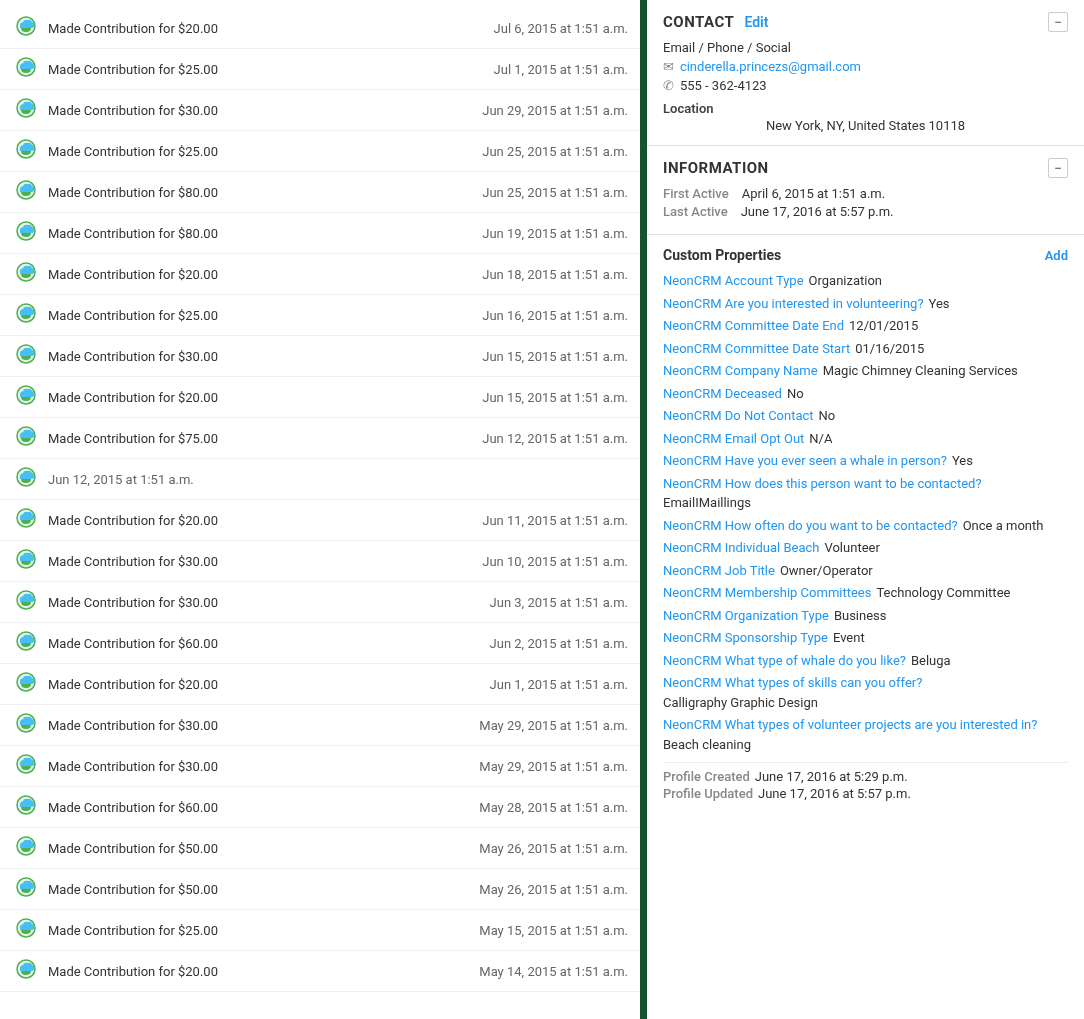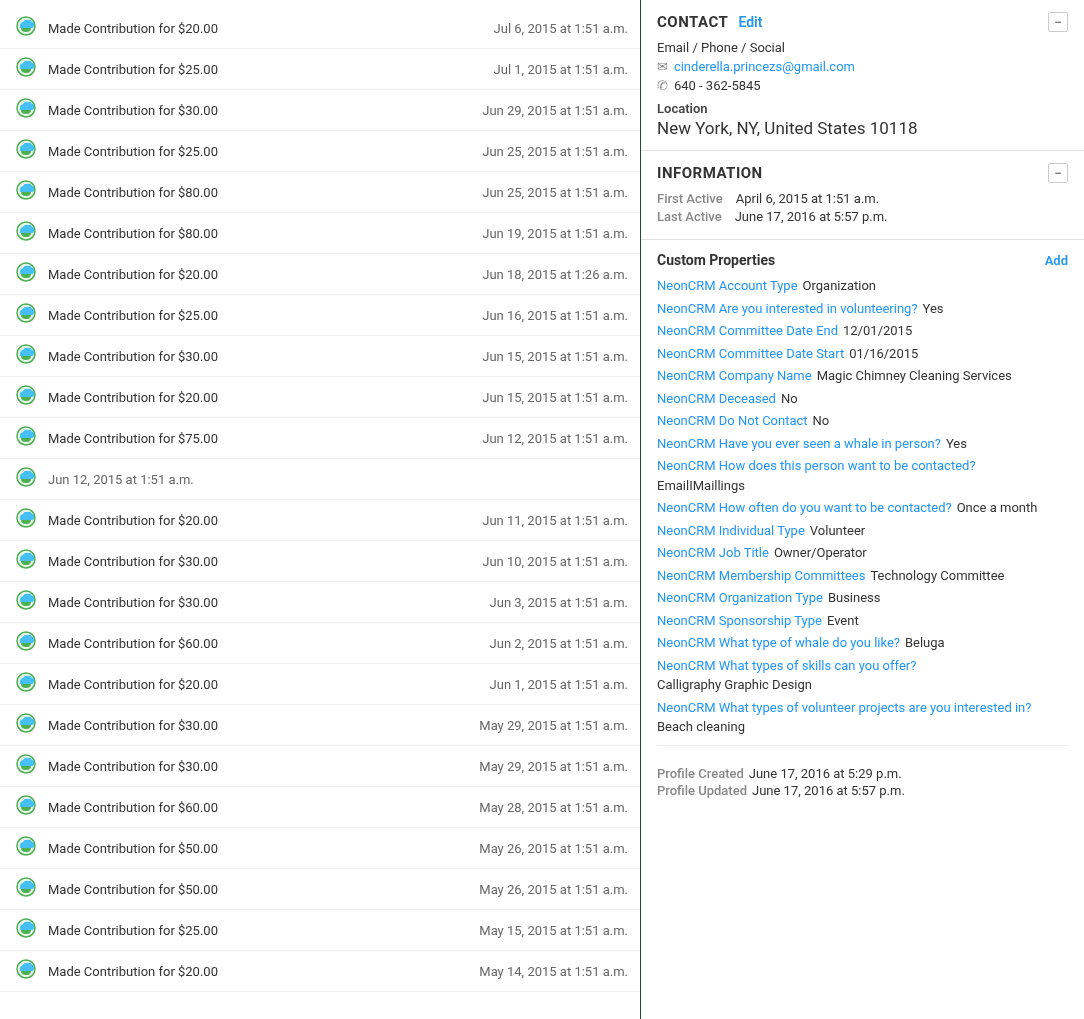--- a/index.html
+++ b/index.html
@@ -43,21 +43,21 @@
     }
     .activity-date {
       color: #666;
       font-size: 13px;
       text-align: right;
       white-space: nowrap;
     }
     
     .right-panel {
       flex: 0 0 444px;
-      border-left: 1px solid #14532d;
+      border-left: 7px solid #14532d;
       background: #fff;
       overflow-y: auto;
     }
     .panel-section {
       border-bottom: 1px solid #e0e0e0;
       padding: 12px 16px;
     }
     .section-header {
       display: flex;
       align-items: center;
@@ -114,22 +114,23 @@
       color: #2196F3;
     }
     .location-label {
       font-size: 13px;
       font-weight: 600;
       color: #444;
       margin-top: 8px;
       margin-bottom: 2px;
     }
     .location-value {
-      font-size: 17px;
-      color: #333;
+      font-size: 13px;
+      color: #333;
+      text-align: center;
     }
     
     .info-section {
       padding: 12px 16px;
       border-bottom: 1px solid #e0e0e0;
     }
     .info-row {
       display: flex;
       align-items: baseline;
       margin-bottom: 3px;
@@ -255,21 +256,21 @@
         <span class="activity-label">Made Contribution for $80.00</span>
         <span class="activity-date">Jun 19, 2015 at 1:51 a.m.</span>
       </div>
       <div class="activity-row">
         <div class="activity-icon"><svg viewBox="0 0 28 28" fill="none" xmlns="http://www.w3.org/2000/svg">
       <circle cx="14" cy="12" r="9" fill="#e8f5e9" stroke="#4CAF50" stroke-width="1.5"></circle>
       <path d="M9 14 Q9 18 14 18 Q19 18 19 14" fill="#4CAF50"></path>
       <path d="M8 13 Q7 9 11 8 Q12 5 16 6 Q19 5 20 8 Q23 8 22 12 Q22 14 19 14 L9 14 Q7 14 8 13Z" fill="#29B6F6" opacity="0.85"></path>
     </svg></div>
         <span class="activity-label">Made Contribution for $20.00</span>
-        <span class="activity-date">Jun 18, 2015 at 1:26 a.m.</span>
+        <span class="activity-date">Jun 18, 2015 at 1:51 a.m.</span>
       </div>
       <div class="activity-row">
         <div class="activity-icon"><svg viewBox="0 0 28 28" fill="none" xmlns="http://www.w3.org/2000/svg">
       <circle cx="14" cy="12" r="9" fill="#e8f5e9" stroke="#4CAF50" stroke-width="1.5"></circle>
       <path d="M9 14 Q9 18 14 18 Q19 18 19 14" fill="#4CAF50"></path>
       <path d="M8 13 Q7 9 11 8 Q12 5 16 6 Q19 5 20 8 Q23 8 22 12 Q22 14 19 14 L9 14 Q7 14 8 13Z" fill="#29B6F6" opacity="0.85"></path>
     </svg></div>
         <span class="activity-label">Made Contribution for $25.00</span>
         <span class="activity-date">Jun 16, 2015 at 1:51 a.m.</span>
       </div>
@@ -428,21 +429,21 @@
         </div>
         <div class="collapse-btn">−</div>
       </div>
       <div class="contact-email-phone-social">Email / Phone / Social</div>
       <div class="contact-detail">
         <span class="icon">✉</span>
         <a class="contact-email-link">cinderella.princezs@gmail.com</a>
       </div>
       <div class="contact-detail">
         <span class="icon">✆</span>
-        <span>640 - 362-5845</span>
+        <span>555 - 362-4123</span>
       </div>
       <div class="location-label">Location</div>
       <div class="location-value">New York, NY, United States 10118</div>
     </div>
 
     <div class="info-section">
       <div class="section-header">
         <span class="section-title">INFORMATION</span>
         <div class="collapse-btn">−</div>
       </div>
@@ -485,33 +486,37 @@
           </div>
           <div class="prop-row">
             <span class="prop-key">NeonCRM Deceased </span>
             <span class="prop-val">No</span>
           </div>
           <div class="prop-row">
             <span class="prop-key">NeonCRM Do Not Contact </span>
             <span class="prop-val">No</span>
           </div>
           <div class="prop-row">
+            <span class="prop-key">NeonCRM Email Opt Out </span>
+            <span class="prop-val">N/A</span>
+          </div>
+          <div class="prop-row">
             <span class="prop-key">NeonCRM Have you ever seen a whale in person? </span>
             <span class="prop-val">Yes</span>
           </div>
           <div class="prop-row">
             <span class="prop-key">NeonCRM How does this person want to be contacted? </span>
             <span class="prop-val">EmailIMaillings</span>
           </div>
           <div class="prop-row">
             <span class="prop-key">NeonCRM How often do you want to be contacted? </span>
             <span class="prop-val">Once a month</span>
           </div>
           <div class="prop-row">
-            <span class="prop-key">NeonCRM Individual Type </span>
+            <span class="prop-key">NeonCRM Individual Beach </span>
             <span class="prop-val">Volunteer</span>
           </div>
           <div class="prop-row">
             <span class="prop-key">NeonCRM Job Title </span>
             <span class="prop-val">Owner/Operator</span>
           </div>
           <div class="prop-row">
             <span class="prop-key">NeonCRM Membership Committees </span>
             <span class="prop-val">Technology Committee</span>
           </div>
@@ -529,21 +534,21 @@
           </div>
           <div class="prop-row">
             <span class="prop-key">NeonCRM What types of skills can you offer? </span>
             <span class="prop-val">Calligraphy Graphic Design</span>
           </div>
           <div class="prop-row">
             <span class="prop-key">NeonCRM What types of volunteer projects are you interested in? </span>
             <span class="prop-val">Beach cleaning</span>
           </div>
         </div>
-      <div style="margin-top:8px; border-top:1px solid #eee; padding-top:20px;">
+      <div style="margin-top:8px; border-top:1px solid #eee; padding-top:6px;">
         <div class="profile-row">
           <span class="profile-label">Profile Created</span>
           <span class="profile-value">June 17, 2016 at 5:29 p.m.</span>
         </div>
         <div class="profile-row">
           <span class="profile-label">Profile Updated</span>
           <span class="profile-value">June 17, 2016 at 5:57 p.m.</span>
         </div>
       </div>
     </div>

